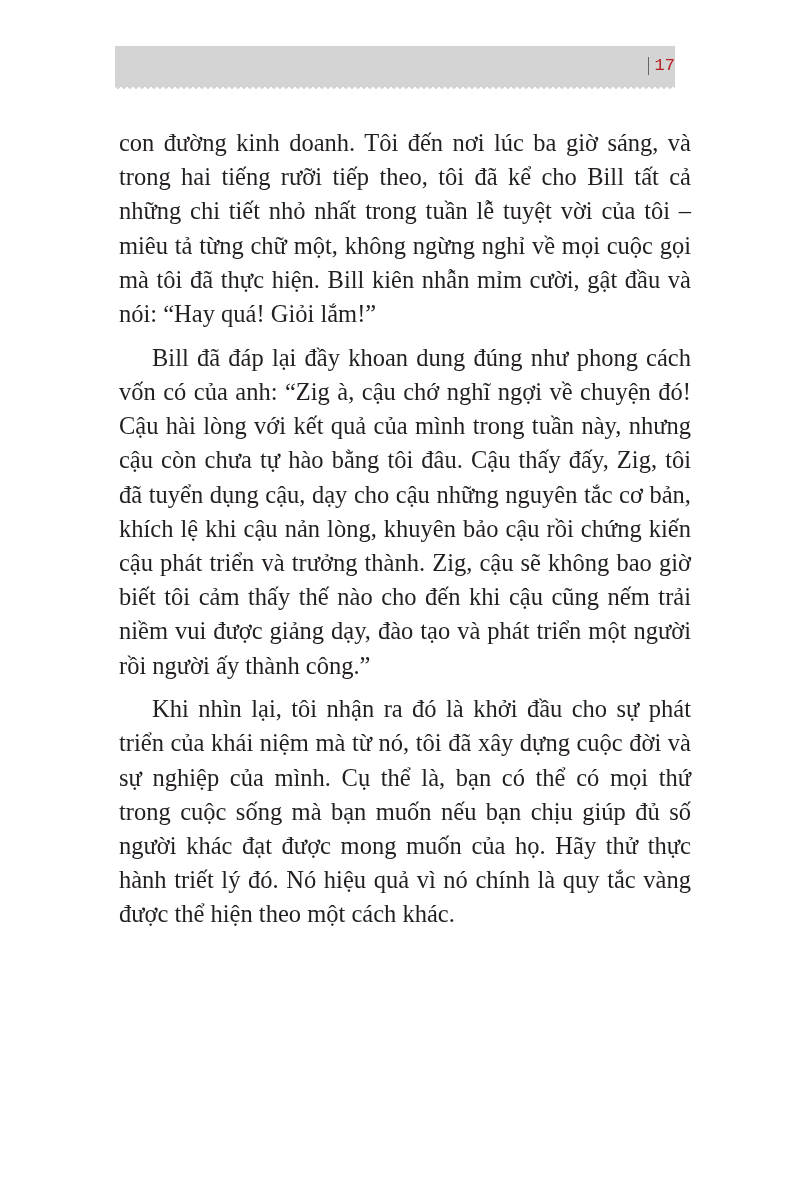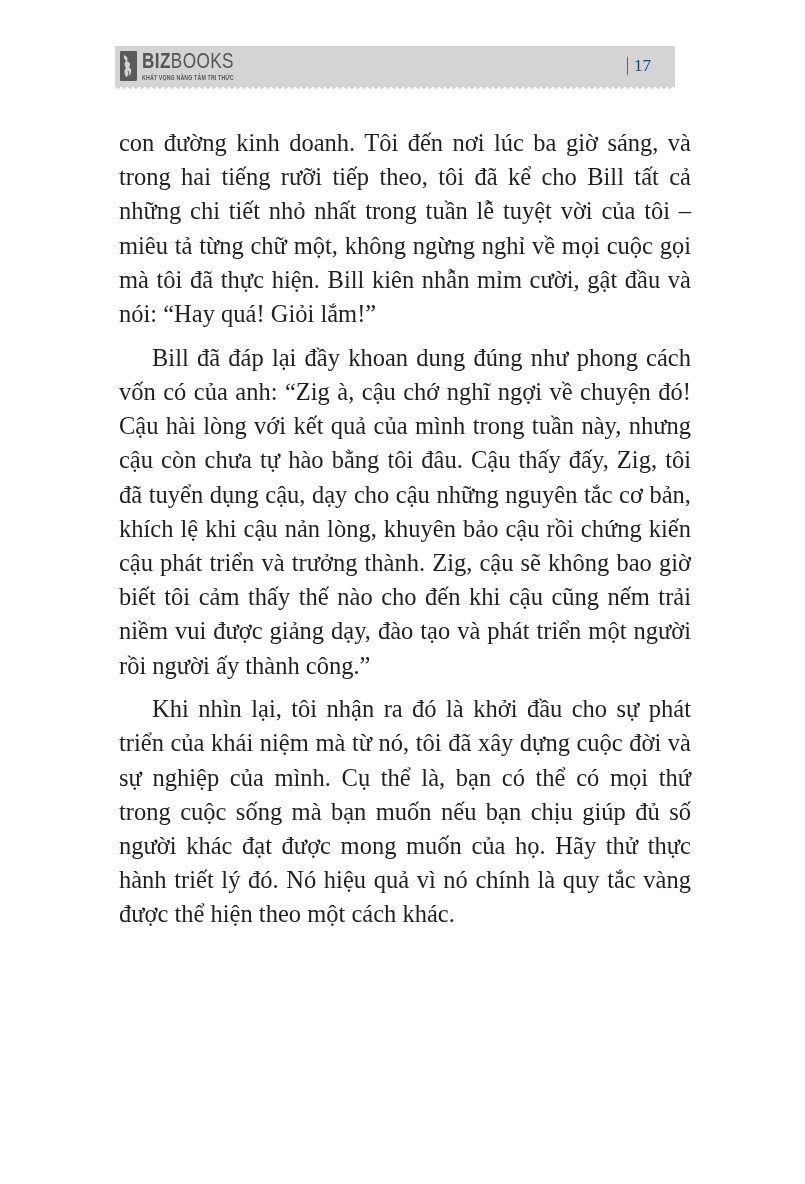--- a/index.html
+++ b/index.html
@@ -25,49 +25,36 @@
     color: #555; letter-spacing: 0.5px; transform: scaleX(0.78); transform-origin: left;
     white-space: nowrap;
   }
   .brand b { font-weight: 700; }
   .brand span { font-weight: 400; }
   .tagline {
     font-family: "Liberation Sans", sans-serif; font-size: 7px; font-weight: 700; color: #555;
     margin-top: 2px; transform: scaleX(0.75); transform-origin: left; white-space: nowrap; letter-spacing: 0.2px;
   }
   .pagenum {
-    position: absolute; right: 24px; top: 10px; display: flex; align-items: center;
-    font-family: Liberation Serif, serif; font-size: 17px; color: #0c4a6e;
+    position: absolute; right: 0; top: 10px; display: flex; align-items: center;
+    font-family: Liberation Mono, monospace; font-size: 17px; color: #b91c1c;
   }
   .pagenum .bar { width: 1px; height: 18px; background: #666; margin-right: 6px; }
   .body-text {
     position: absolute; left: 119px; top: 126px; width: 572px;
     font-family: "Liberation Serif", "DejaVu Serif", serif; font-size: 24.5px; line-height: 34.2px;
     color: #231f20; text-align: justify;
   }
   .body-text p { margin: 0 0 9.5px 0; font-family: Liberation Serif, serif; }
   .body-text p.indent { text-indent: 33px; }
 </style>
 </head>
 <body>
 
 <div class="header">
-  <div class="logo">
-    <div class="logo-mark">
-      <svg width="17" height="30" viewBox="0 0 17 30">
-        <rect x="1" y="1" width="15" height="28" fill="#5a5a5a"></rect>
-        <path d="M4 4 Q9 6 7 10 Q12 12 9 16 Q13 19 10 24 L6 26 Q3 20 6 17 Q3 13 6 10 Q3 7 4 4Z" fill="#d4d4d4"></path>
-        <path d="M8 20 Q10 22 8 25" stroke="#5a5a5a" stroke-width="1" fill="none"></path>
-      </svg>
-    </div>
-    <div class="logo-text">
-      <div class="brand"><b>BIZ</b><span>BOOKS</span></div>
-      <div class="tagline">KHÁT VỌNG NÂNG TẦM TRI THỨC</div>
-    </div>
-  </div>
   <div class="pagenum">
     <div class="bar"></div>
     <span>17</span>
   </div>
 </div>
 
 <div class="body-text">
   <p>con đường kinh doanh. Tôi đến nơi lúc ba giờ sáng, và trong hai tiếng rưỡi tiếp theo, tôi đã kể cho Bill tất cả những chi tiết nhỏ nhất trong tuần lễ tuyệt vời của tôi – miêu tả từng chữ một, không ngừng nghỉ về mọi cuộc gọi mà tôi đã thực hiện. Bill kiên nhẫn mỉm cười, gật đầu và nói: “Hay quá! Giỏi lắm!”</p>
   <p class="indent">Bill đã đáp lại đầy khoan dung đúng như phong cách vốn có của anh: “Zig à, cậu chớ nghĩ ngợi về chuyện đó! Cậu hài lòng với kết quả của mình trong tuần này, nhưng cậu còn chưa tự hào bằng tôi đâu. Cậu thấy đấy, Zig, tôi đã tuyển dụng cậu, dạy cho cậu những nguyên tắc cơ bản, khích lệ khi cậu nản lòng, khuyên bảo cậu rồi chứng kiến cậu phát triển và trưởng thành. Zig, cậu sẽ không bao giờ biết tôi cảm thấy thế nào cho đến khi cậu cũng nếm trải niềm vui được giảng dạy, đào tạo và phát triển một người rồi người ấy thành công.”</p>
   <p class="indent">Khi nhìn lại, tôi nhận ra đó là khởi đầu cho sự phát triển của khái niệm mà từ nó, tôi đã xây dựng cuộc đời và sự nghiệp của mình. Cụ thể là, bạn có thể có mọi thứ trong cuộc sống mà bạn muốn nếu bạn chịu giúp đủ số người khác đạt được mong muốn của họ. Hãy thử thực hành triết lý đó. Nó hiệu quả vì nó chính là quy tắc vàng được thể hiện theo một cách khác.</p>

